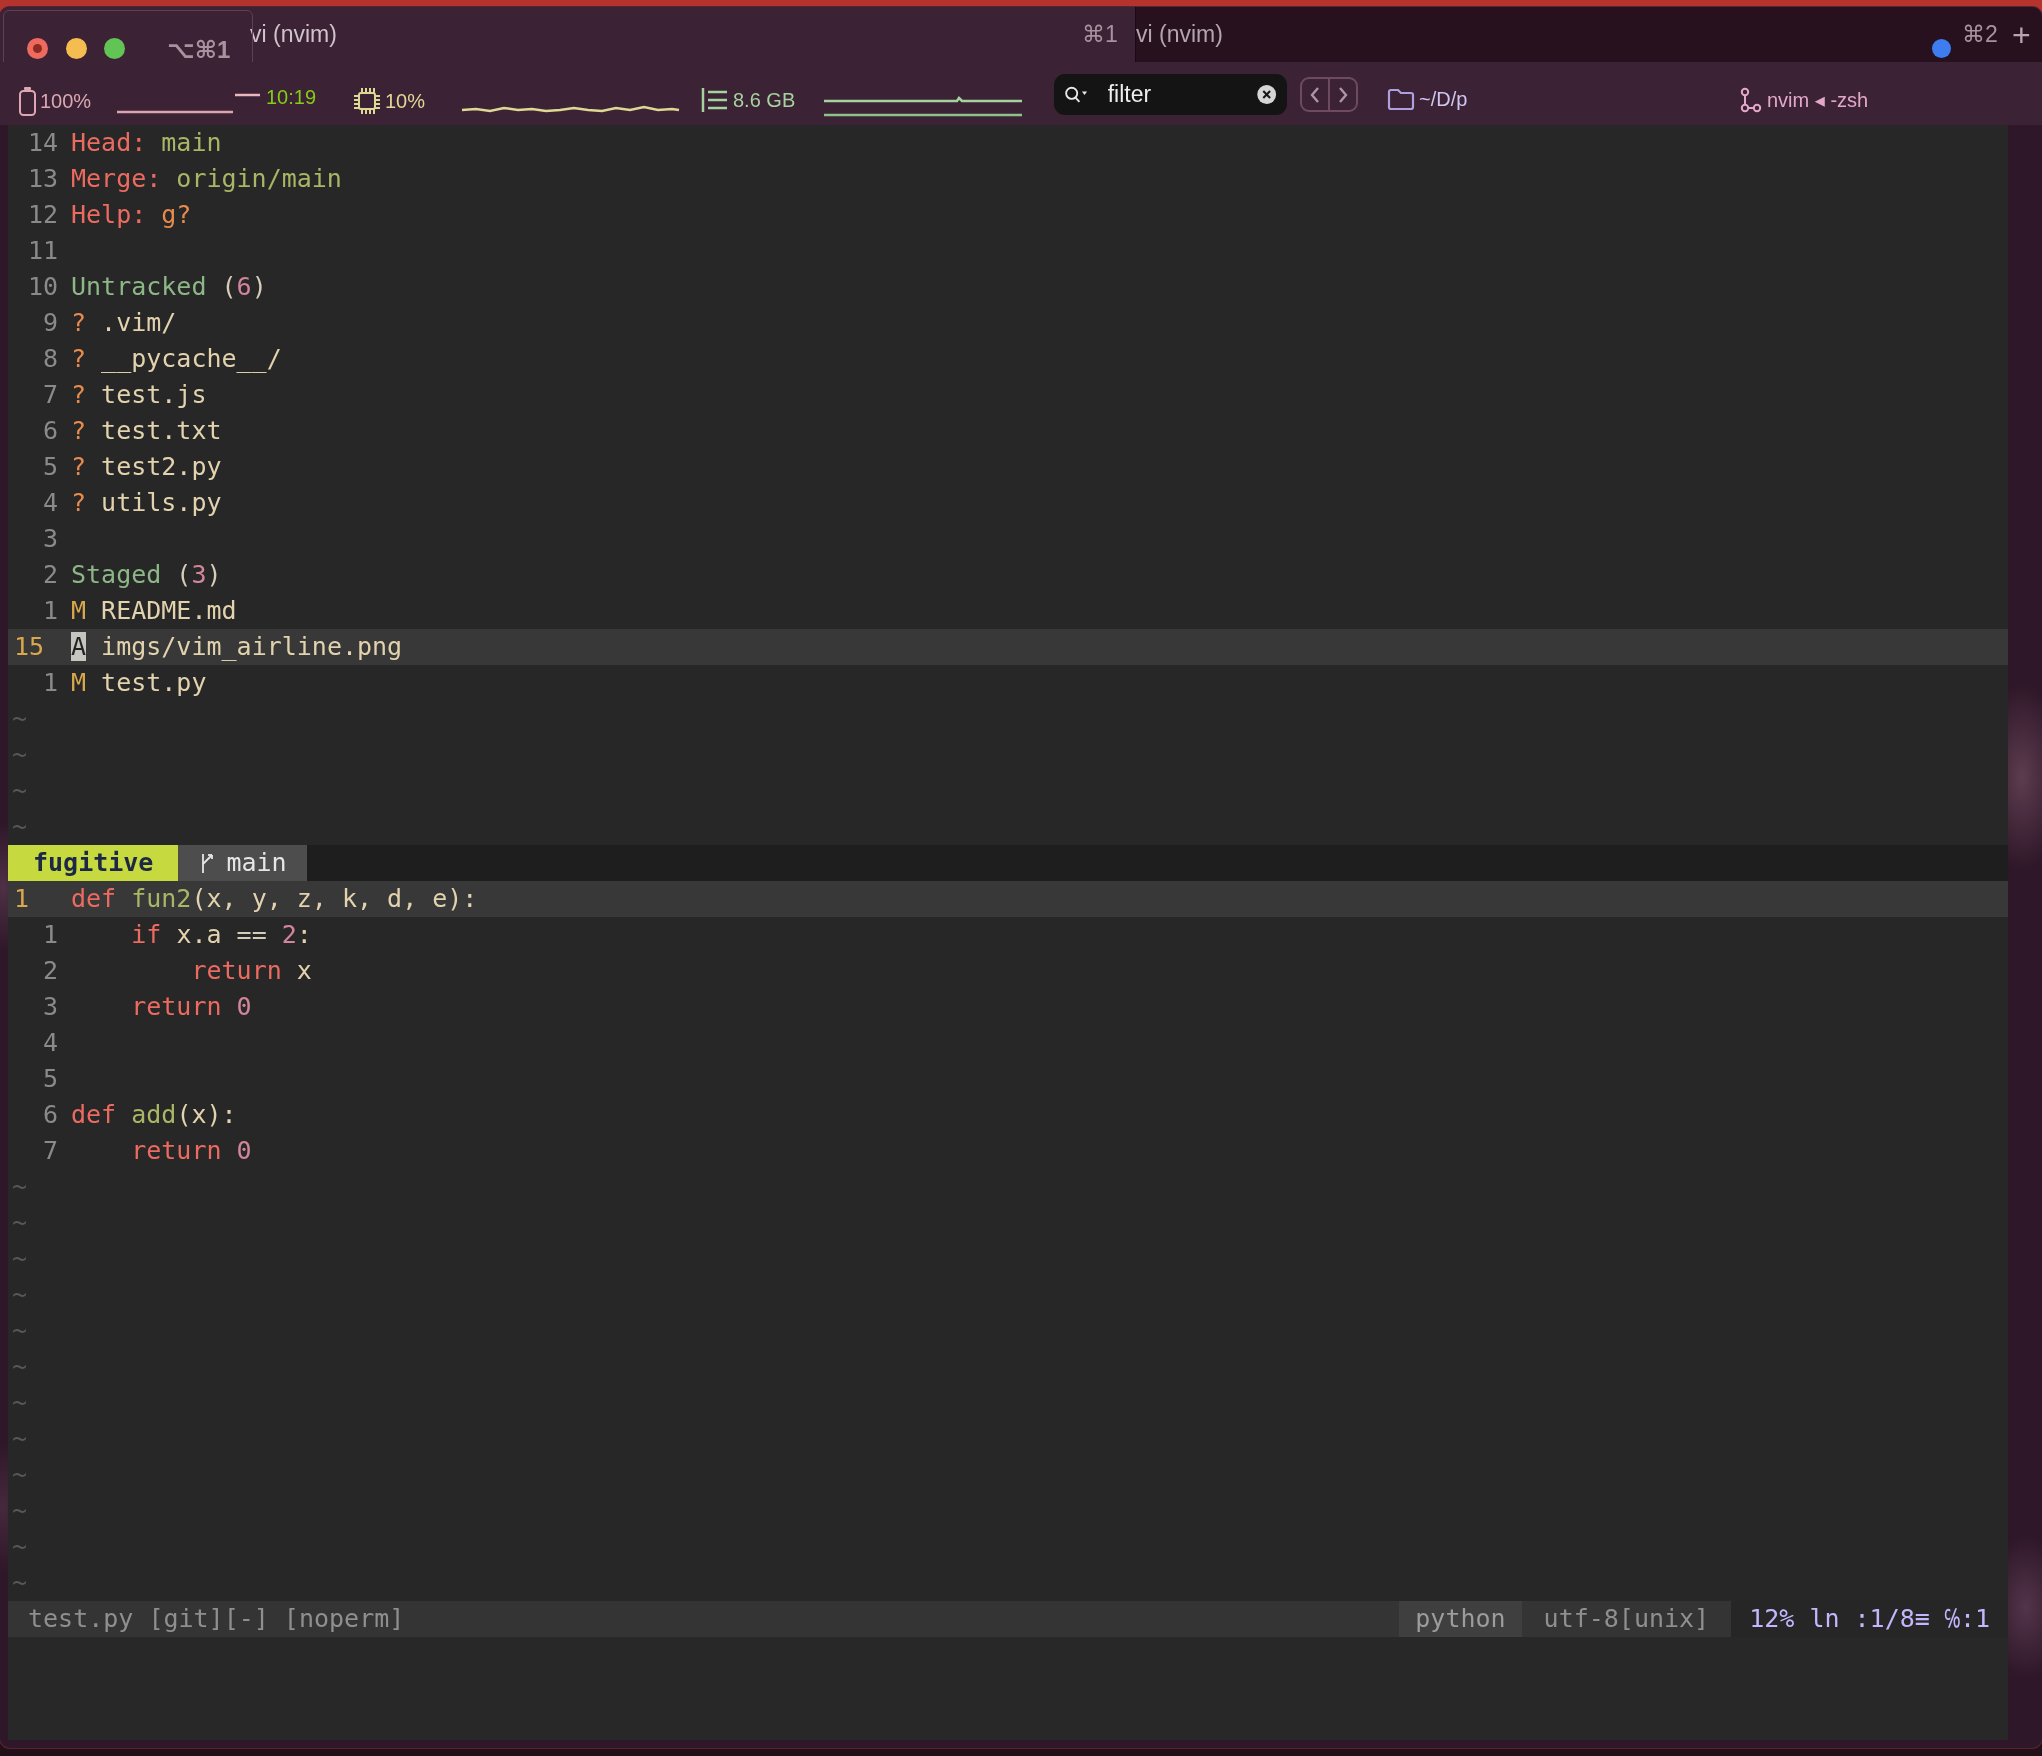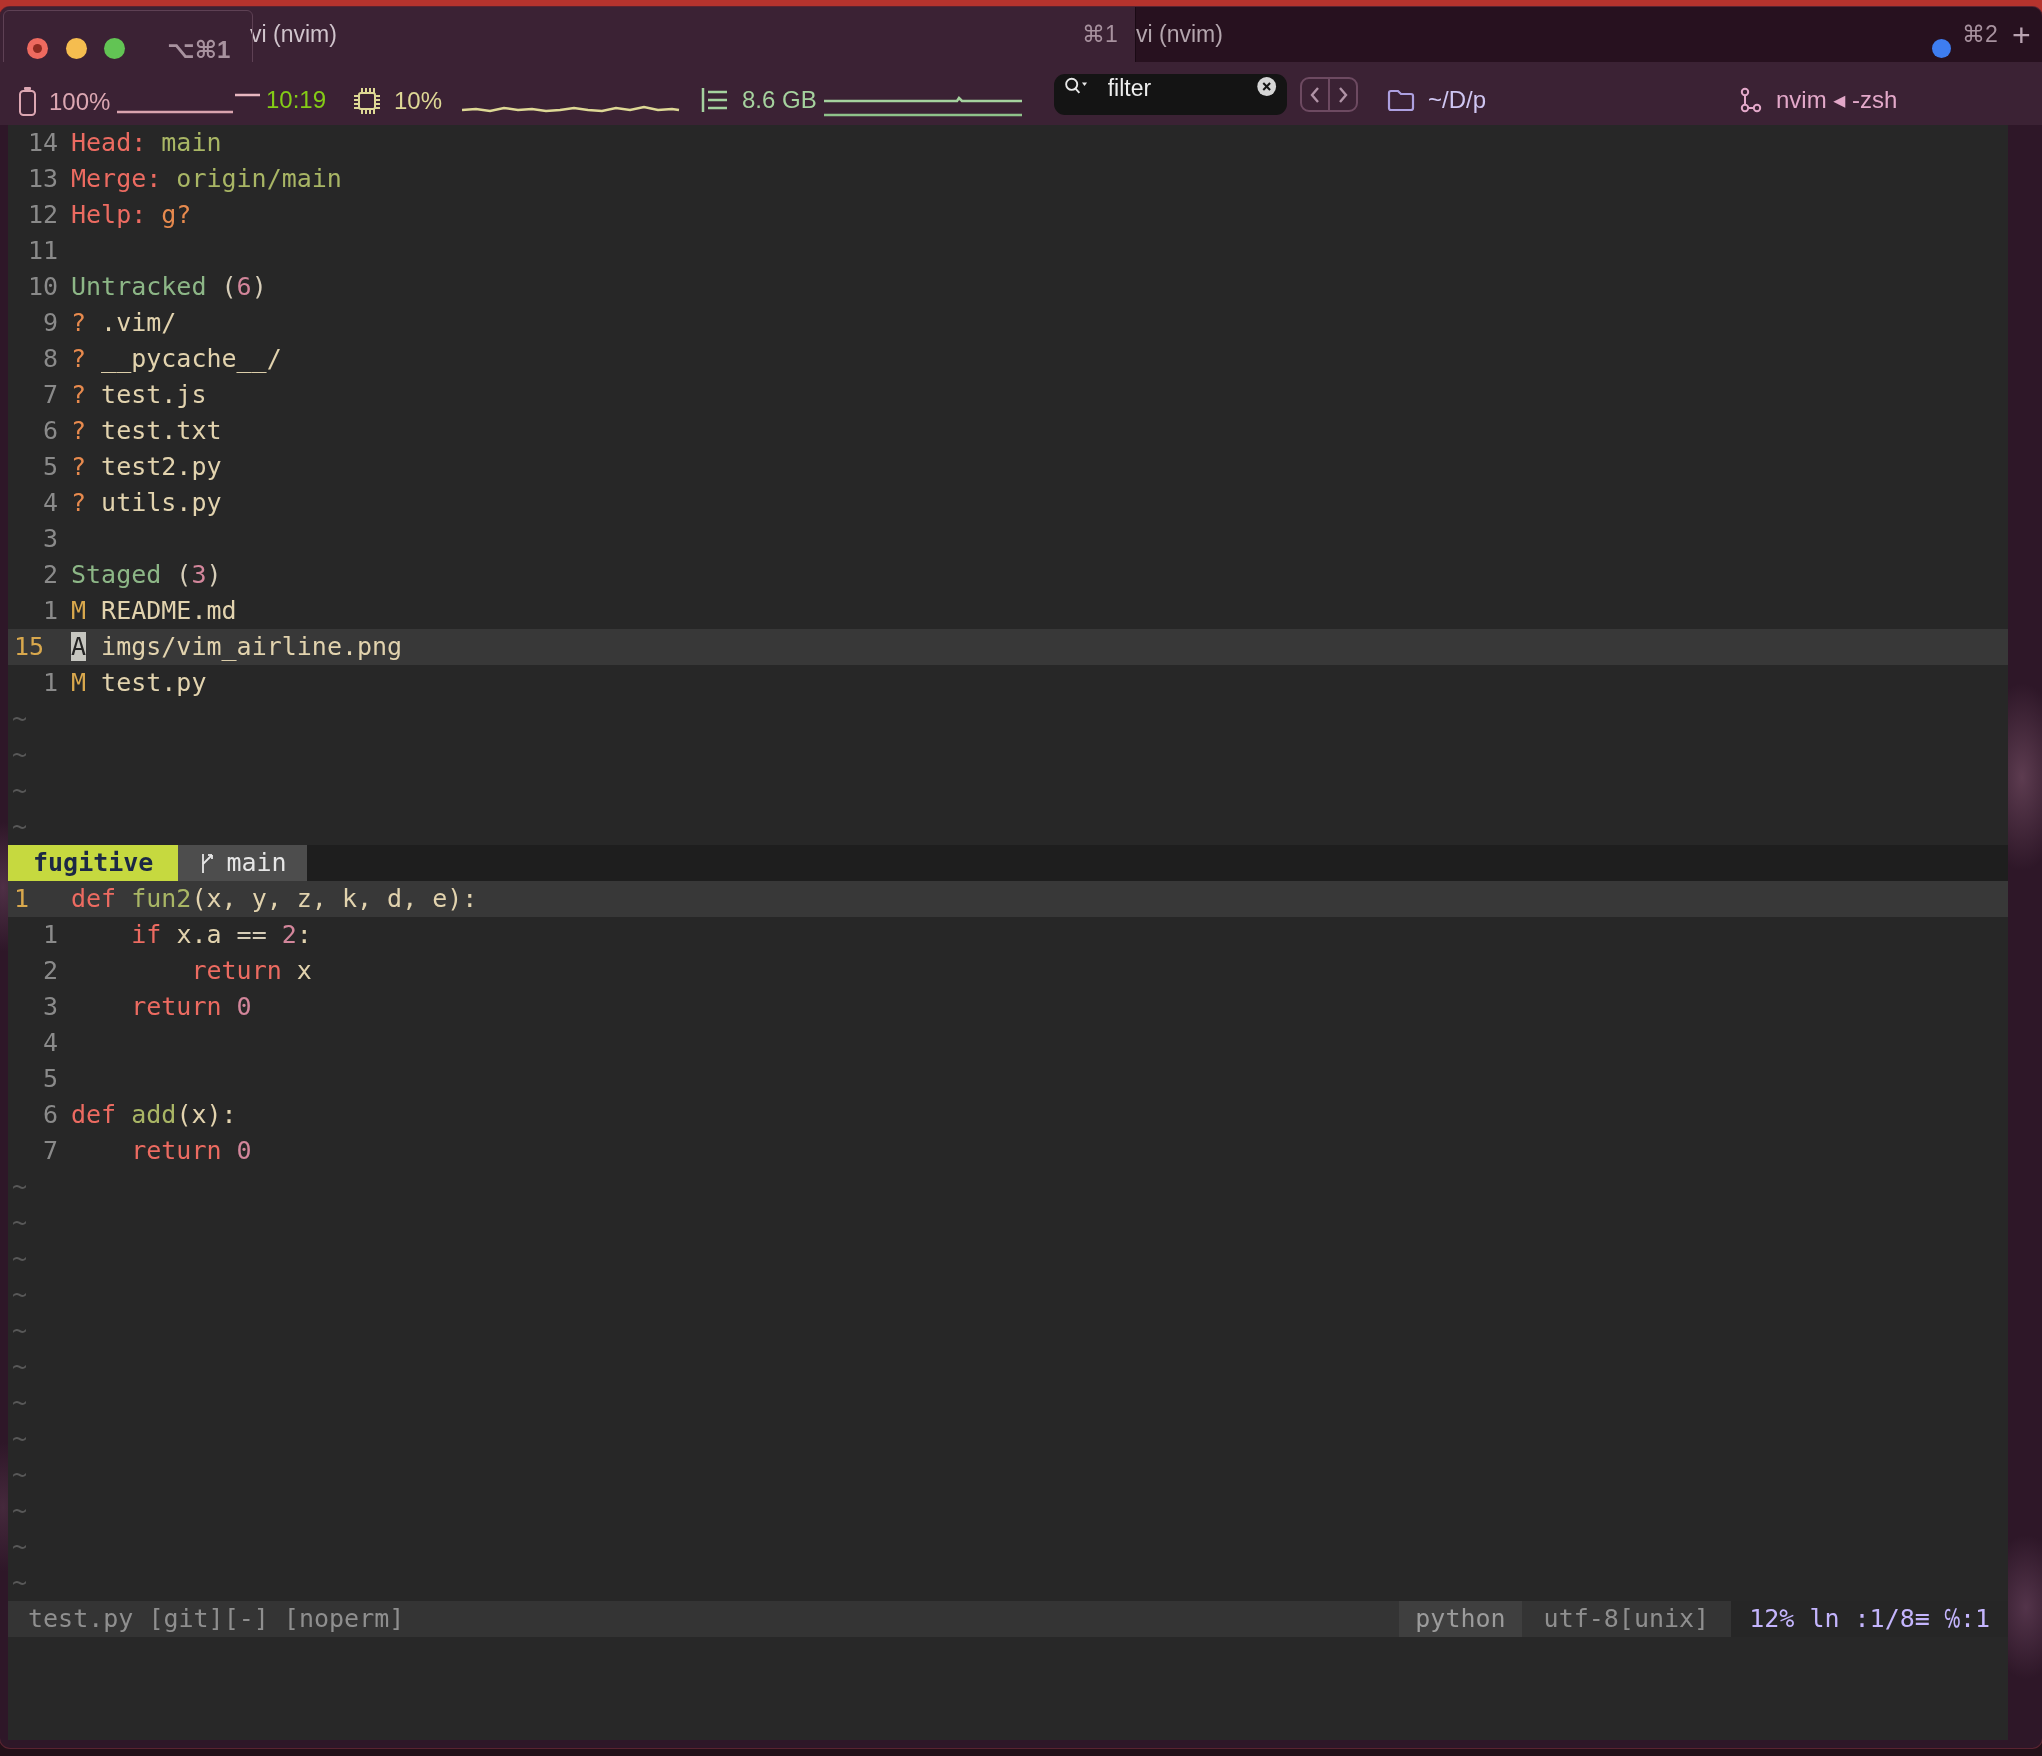--- a/index.html
+++ b/index.html
@@ -31,31 +31,31 @@
   #tl-zoom{left:104px;background:#62c454}
   #session-shortcut{position:absolute;left:167px;top:29px;font-size:24px;font-weight:600;color:#a8929f}
   .ctrlbox{position:absolute;left:3px;top:3px;width:248px;height:71px;border:1px solid #5e4154;border-radius:6px;pointer-events:none}
   #tab1-shortcut{position:absolute;left:1082px;top:14px}
   #tab2-dot{position:absolute;left:1932px;top:32px;width:19px;height:19px;border-radius:50%;background:#3e7df0}
   #tab2-shortcut{position:absolute;left:1962px;top:14px}
   #newtab{position:absolute;left:2012px;top:10px;font-size:32px;color:#b9a3b1}
 
   
   .statusbar{position:absolute;top:55px;left:0;right:0;height:63px;background:#3b2234}
-  .sb{position:absolute;display:flex;align-items:center;gap:12px;font-size:24px;white-space:nowrap}
+  .sb{position:absolute;display:flex;align-items:center;gap:3px;font-size:20px;white-space:nowrap}
   .spark{position:absolute}
   #sb-batt{left:18px;top:24px;color:#dca7b2}
   #spark-batt{left:117px;top:26px}
   #sb-clock{left:266px;top:24px;color:#84cc16}
   #sb-cpu{left:352px;top:24px;color:#ded895}
   #spark-cpu{left:462px;top:36px}
   #sb-ram{left:700px;top:22px;color:#a5d29e}
   #spark-ram{left:824px;top:34px}
   #filterbox{position:absolute;left:1054px;top:12px;width:233px;height:41px;background:#141414;border-radius:11px;
-             display:flex;align-items:flex-start;padding:0 10px;box-sizing:border-box;gap:16px}
+             display:flex;align-items:center;padding:0 10px;box-sizing:border-box;gap:16px}
   #filterbox input{background:transparent;border:0;outline:none;color:#ededed;font-size:23px;width:130px;
                    font-family:"Liberation Sans","DejaVu Sans",sans-serif}
   #filterbox input::placeholder{color:#ededed;opacity:1}
   #navarrows{position:absolute;left:1300px;top:15px;width:58px;height:35px;border:2px solid #6d4a61;border-radius:9px;
              display:flex;box-sizing:border-box}
   .nav{flex:1;display:flex;align-items:center;justify-content:center;color:#b093a6}
   #nav-next{border-left:2px solid #6d4a61}
   #sb-path{left:1386px;top:24px;color:#cfc6f2}
   #sb-job{left:1738px;top:24px;color:#e3a8c9}
 

